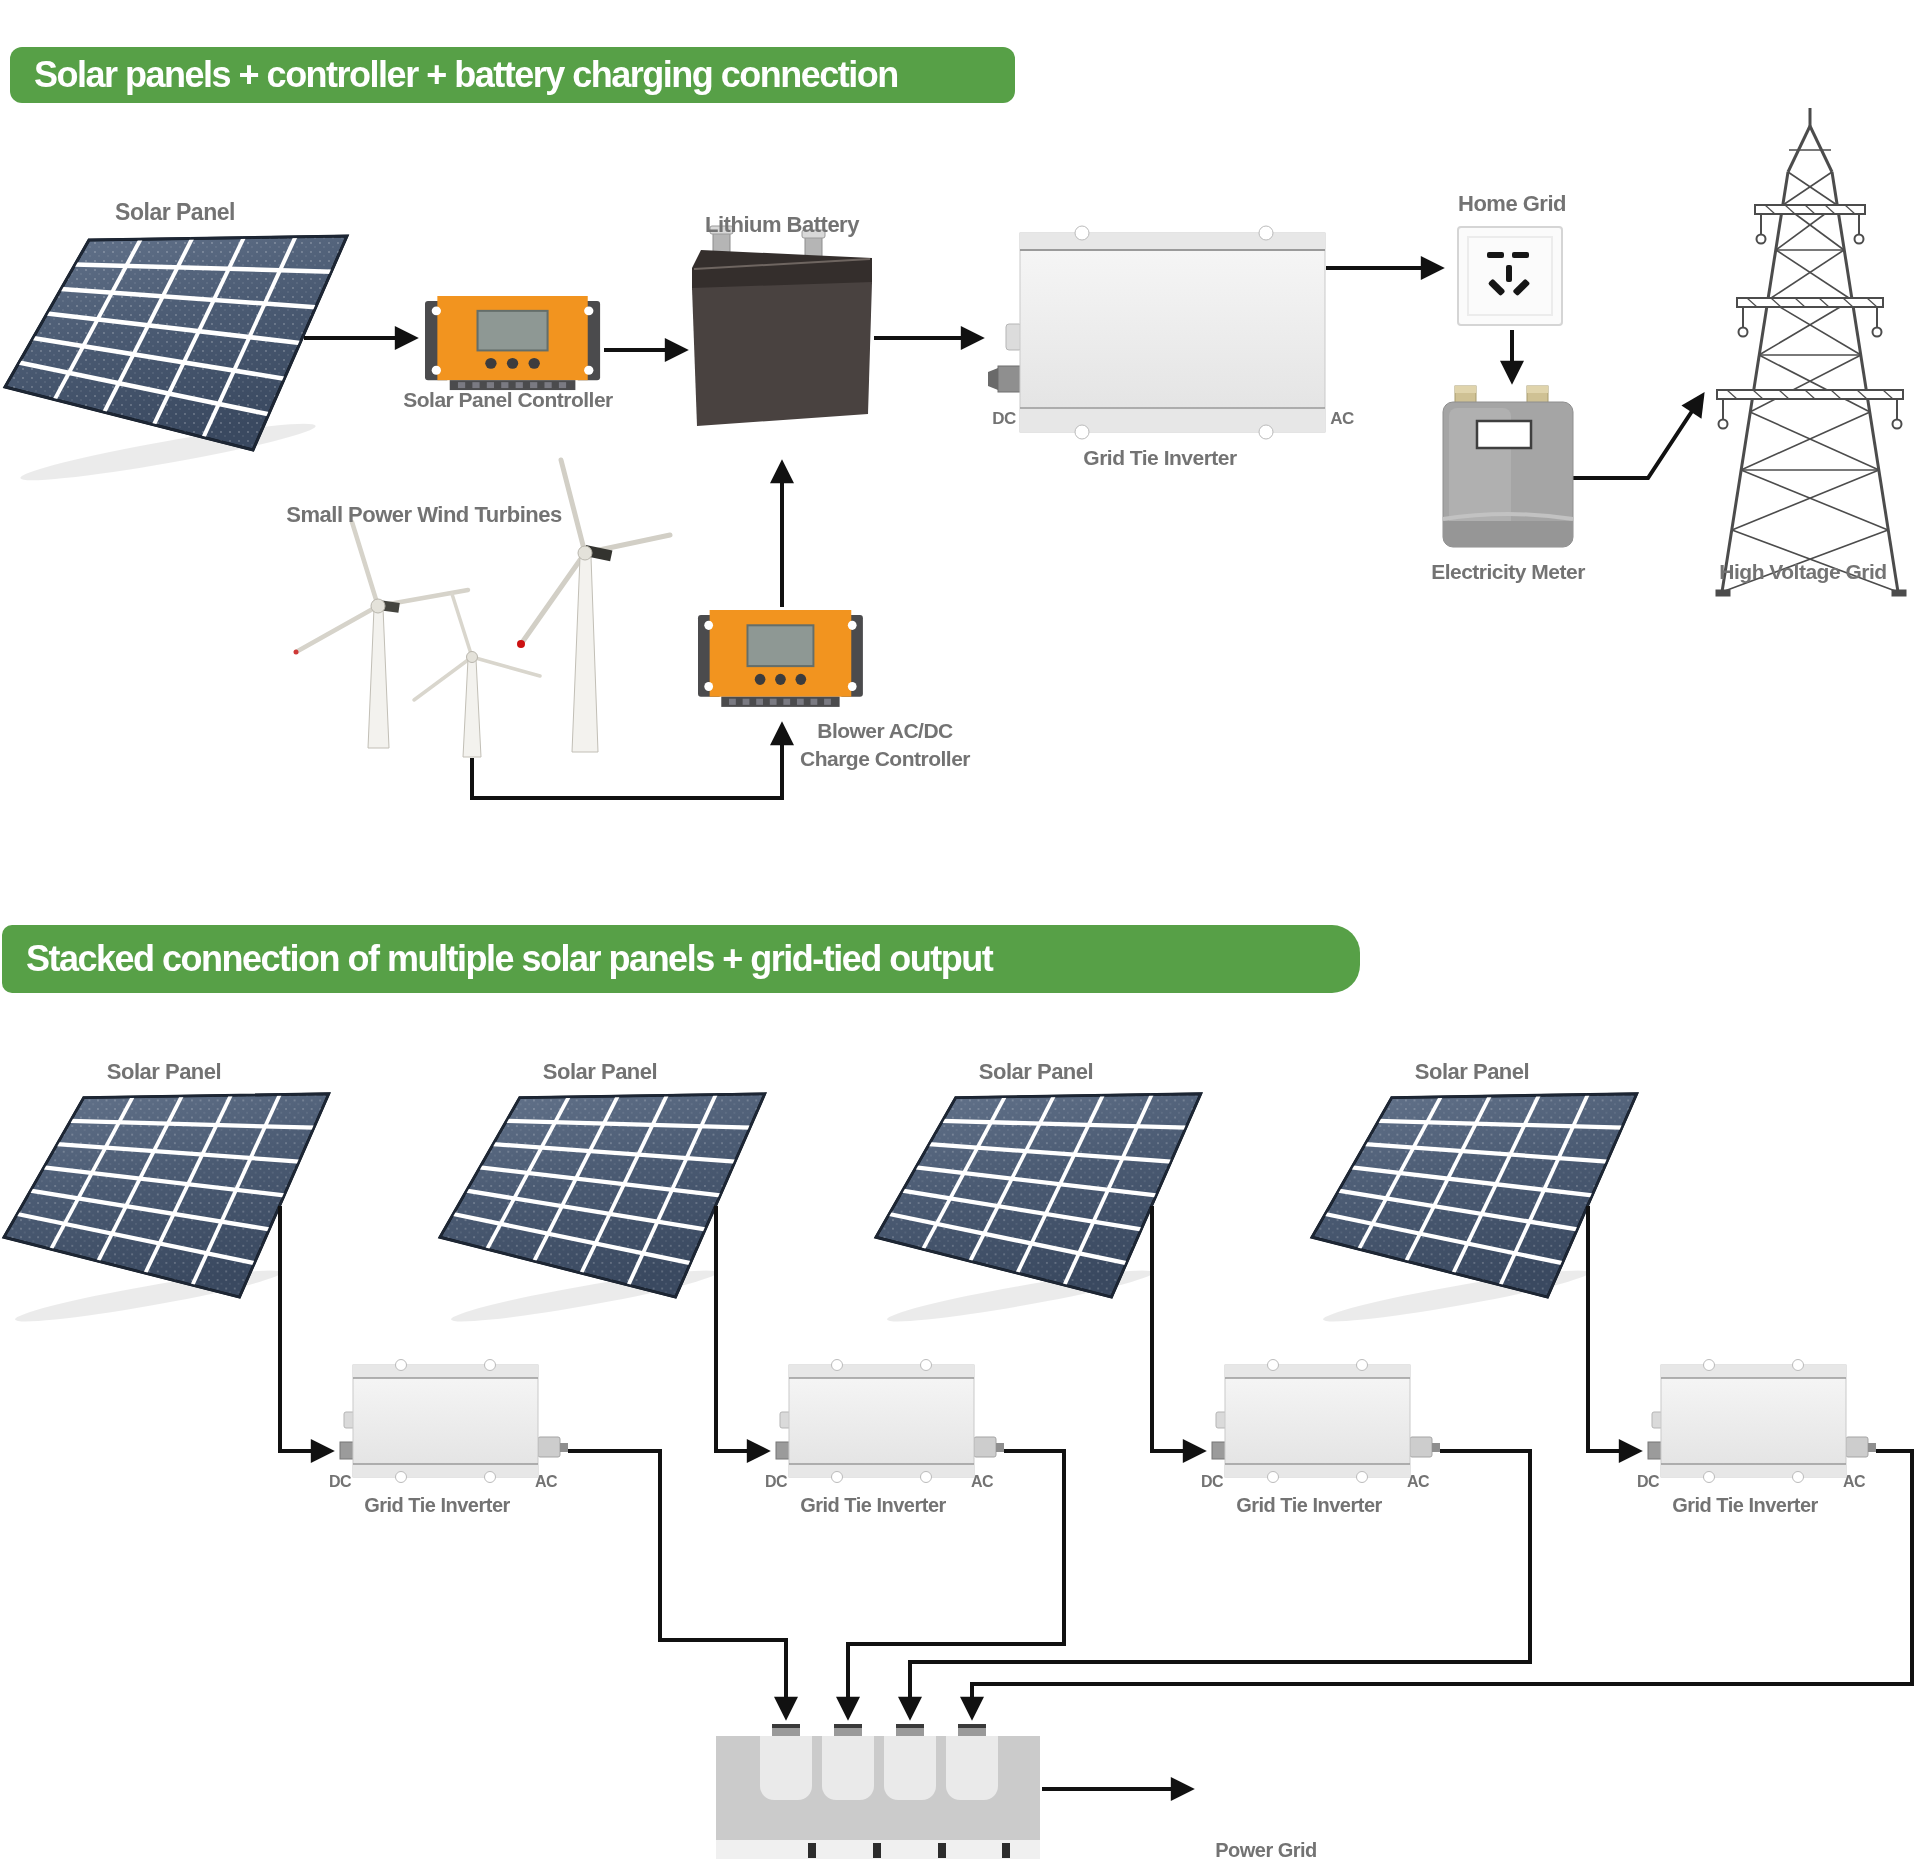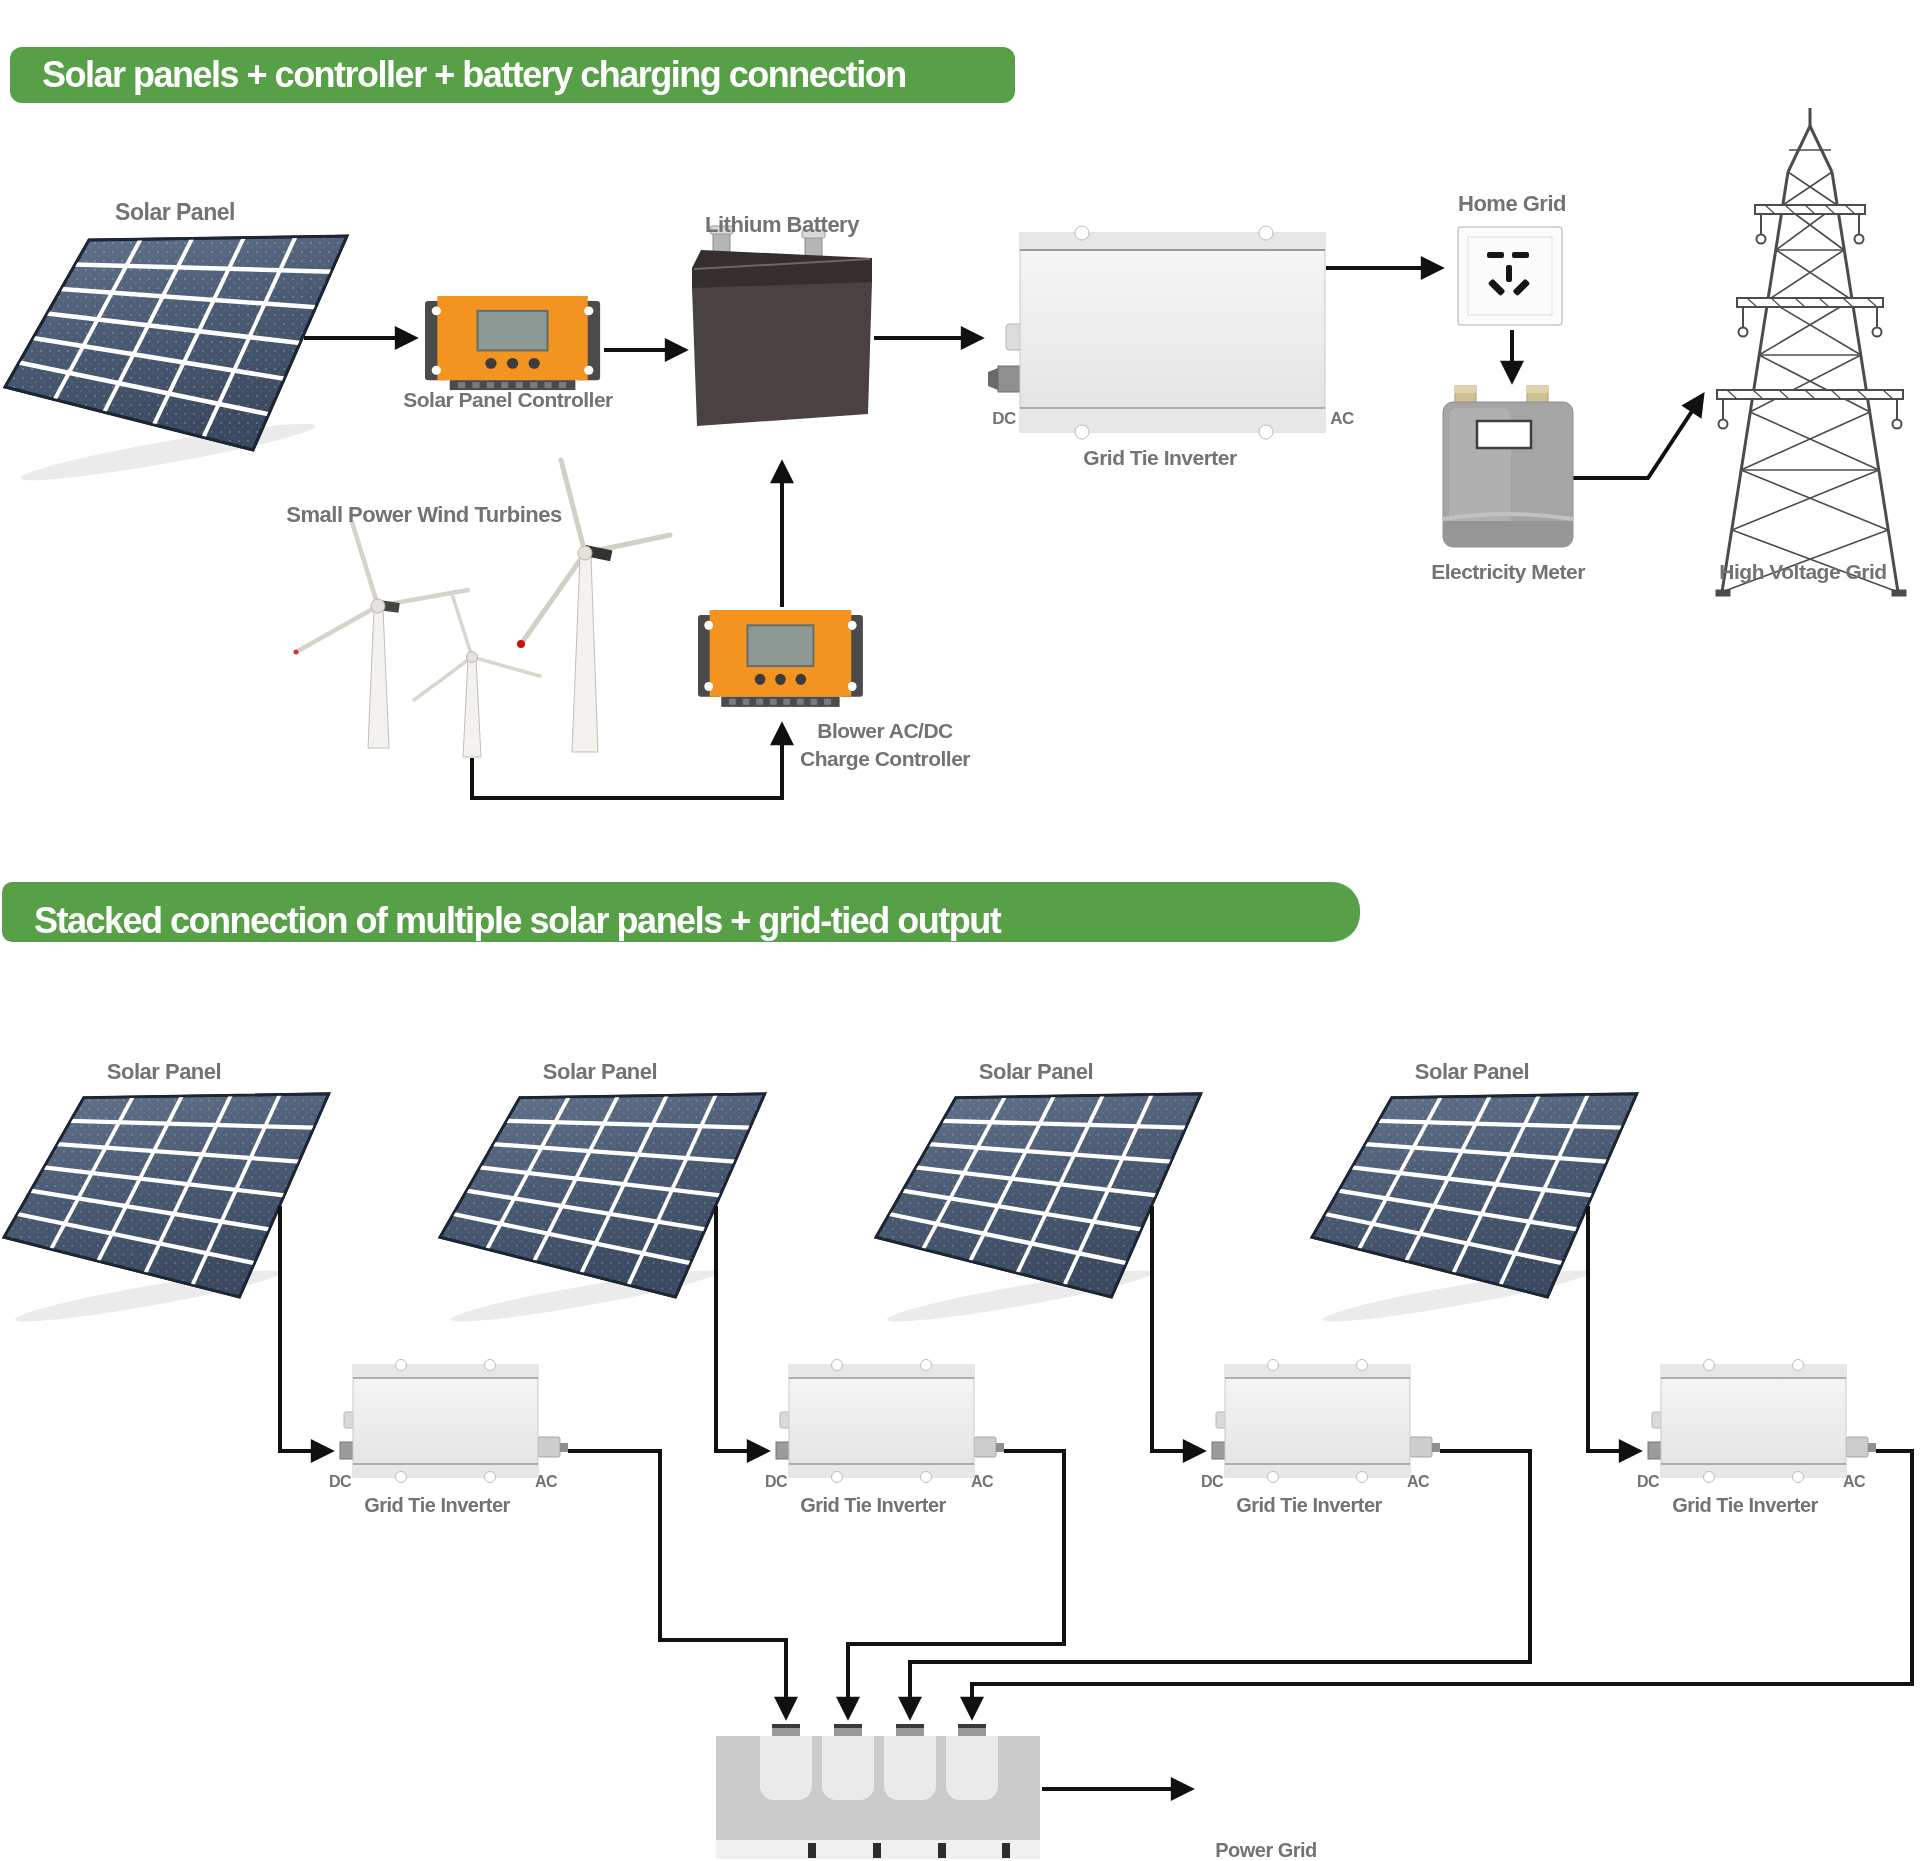--- a/index.html
+++ b/index.html
@@ -12,25 +12,25 @@
     --red-tip:#cc1111;
   }
   html,body{margin:0;padding:0;background:#fff;}
   #canvas{
     position:relative;width:1920px;height:1861px;background:#fff;overflow:hidden;
     font-family:"Liberation Sans",sans-serif;
   }
   .banner{
     position:absolute;background:var(--banner-green);color:#fff;
     font-weight:bold;font-size:36px;letter-spacing:-1.5px;
-    display:flex;align-items:center;padding-left:32px;box-sizing:border-box;
+    display:flex;align-items:center;padding-left:24px;box-sizing:border-box;
     white-space:nowrap;
   }
   #banner1{left:10px;top:47px;width:1005px;height:56px;border-radius:12px;}
-  #banner2{left:2px;top:882px;width:1358px;height:60px;border-radius:10px 28px 28px 10px;align-items:flex-end;}
+  #banner2{left:2px;top:925px;width:1358px;height:68px;border-radius:10px 28px 28px 10px;}
   .lbl{
     position:absolute;transform:translate(-50%,-50%);
     font-weight:bold;color:#737373;white-space:nowrap;letter-spacing:-0.5px;
   }
   svg{position:absolute;left:0;top:0;}
 </style>
 </head>
 <body>
 
 <div id="canvas">

